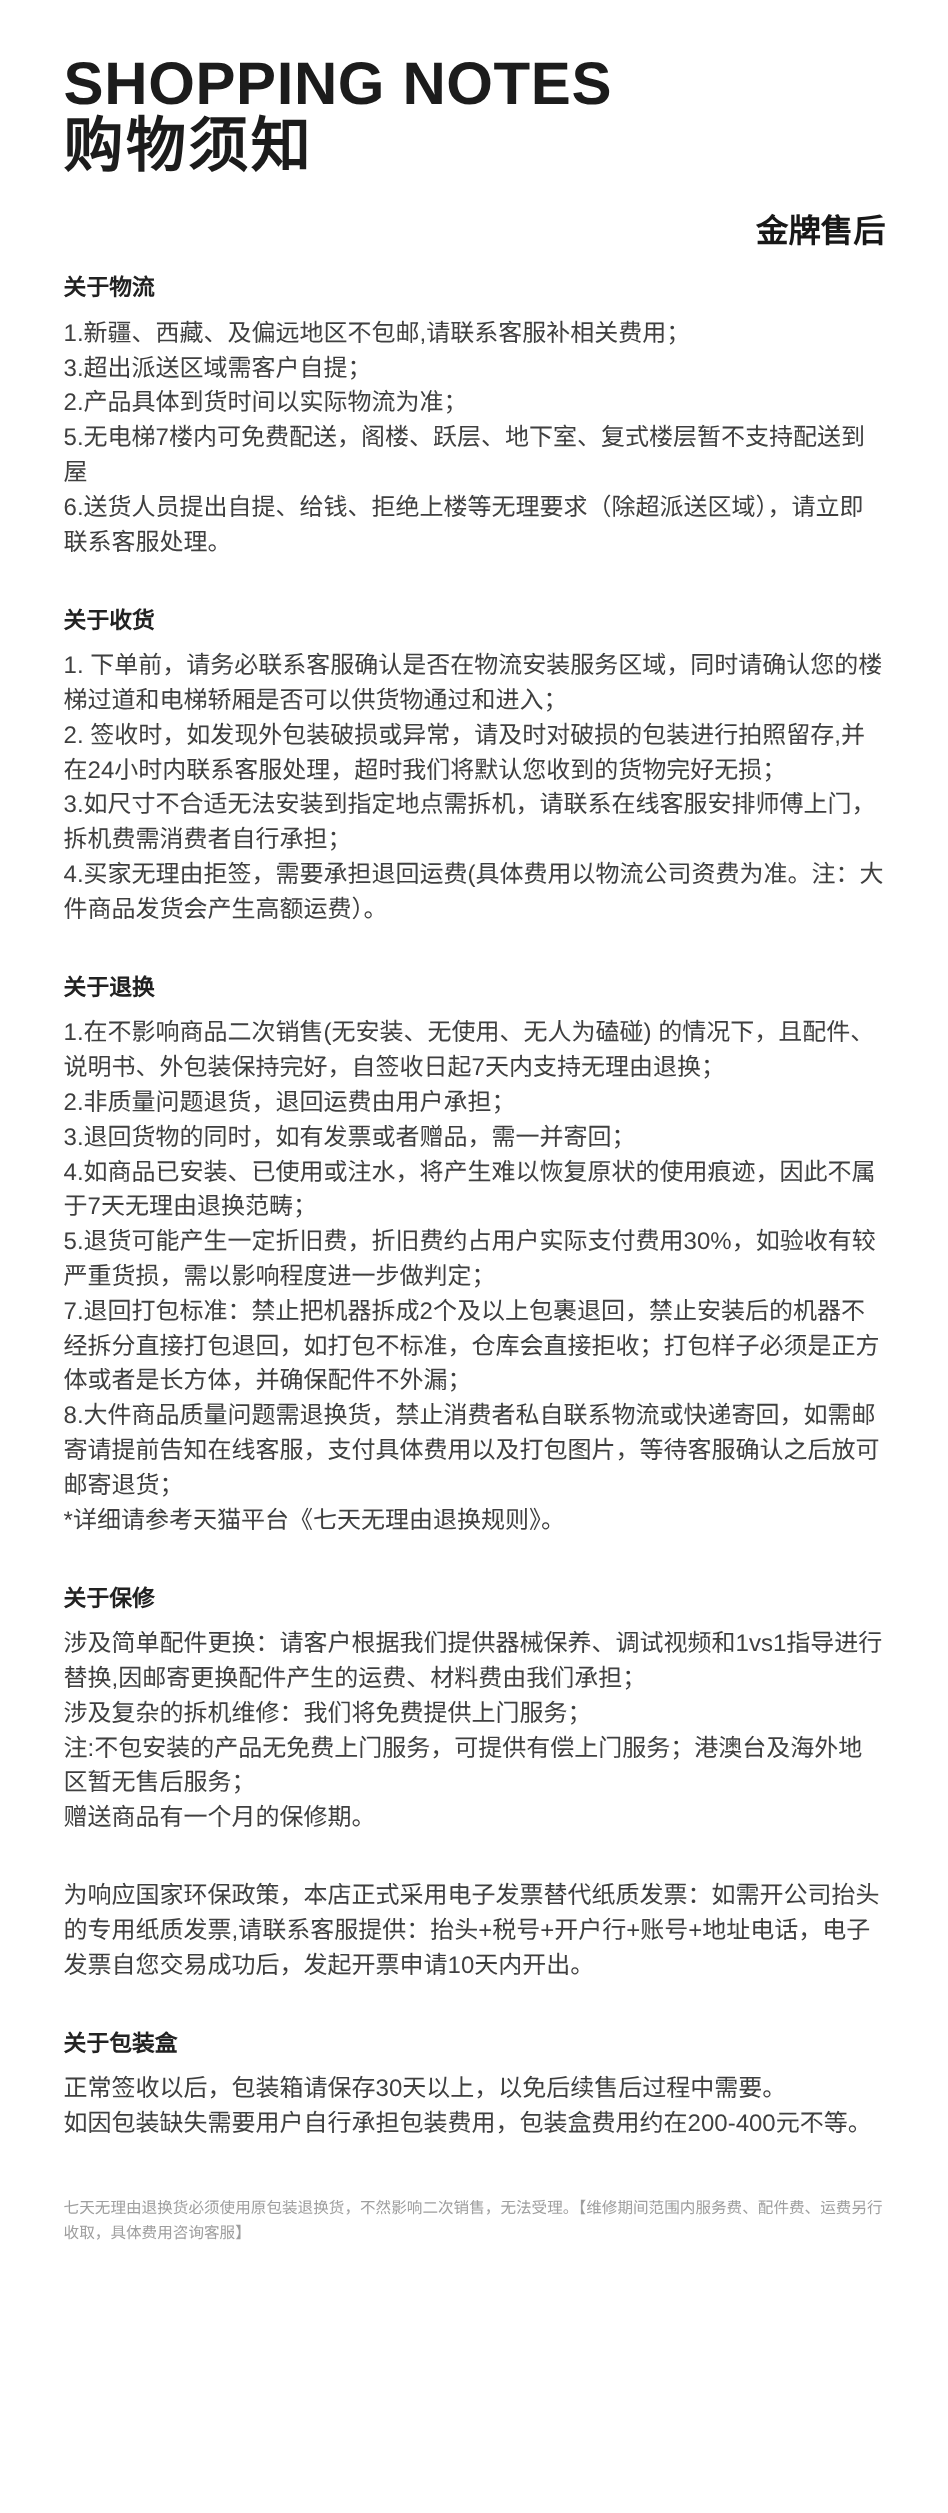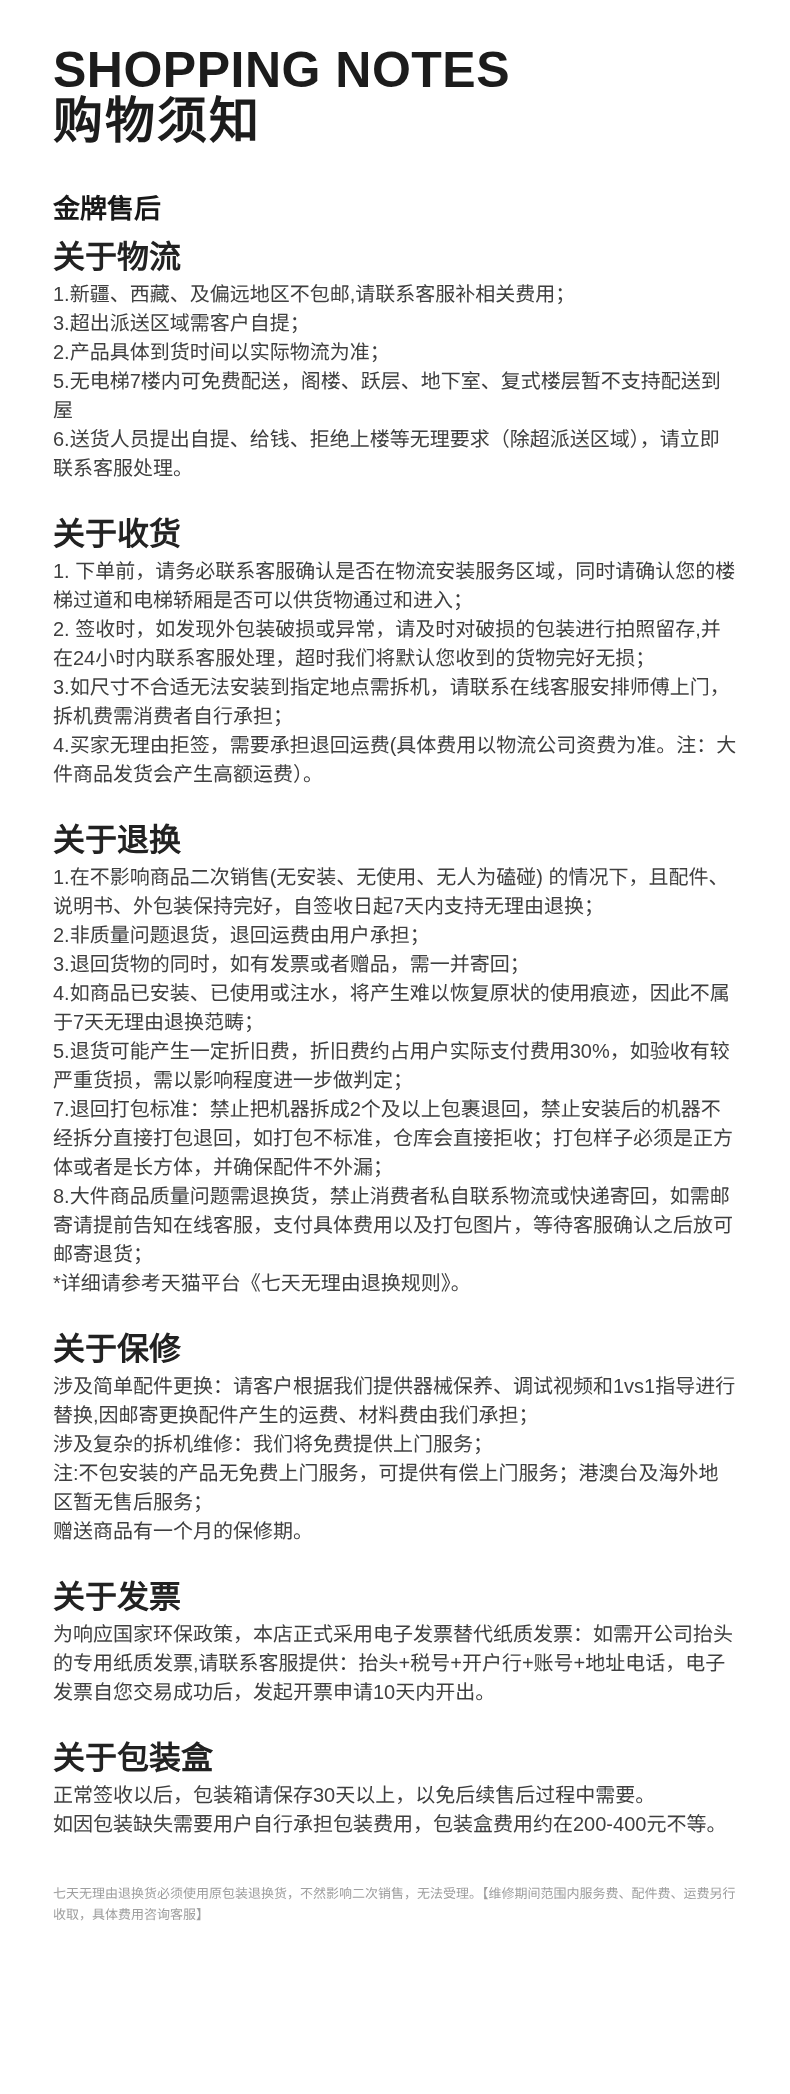--- a/index.html
+++ b/index.html
@@ -27,30 +27,31 @@
     color: #1c1c1c;
   }
   .title-zh {
     font-size: 50px;
     line-height: 46px;
     font-weight: 700;
     letter-spacing: 2px;
     color: #1c1c1c;
   }
   .gold {
-    margin-top: 48px;
+    margin-top: 32px;
     font-size: 27px;
     line-height: 34px;
     font-weight: 700;
     color: #181818;
+    text-align: right;
   }
   .sec { margin-top: 36px; }
   .sec--first { margin-top: 16px; }
   .sec-h {
-    font-size: 32px;
+    font-size: 19px;
     line-height: 30px;
     margin-bottom: 8px;
     font-weight: 600;
     color: #222222;
   }
   .item { margin: 0; }
   .foot { margin-top: 44px; }
   .foot-note {
     font-size: 13px;
     line-height: 21px;
@@ -100,21 +101,20 @@
 
   <section class="sec">
     <h3 class="sec-h">关于保修</h3>
     <p class="item">涉及简单配件更换：请客户根据我们提供器械保养、调试视频和1vs1指导进行替换,因邮寄更换配件产生的运费、材料费由我们承担；</p>
     <p class="item">涉及复杂的拆机维修：我们将免费提供上门服务；</p>
     <p class="item">注:不包安装的产品无免费上门服务，可提供有偿上门服务；港澳台及海外地区暂无售后服务；</p>
     <p class="item">赠送商品有一个月的保修期。</p>
   </section>
 
   <section class="sec">
-    <h3 class="sec-h">关于发票</h3>
     <p class="item">为响应国家环保政策，本店正式采用电子发票替代纸质发票：如需开公司抬头的专用纸质发票,请联系客服提供：抬头+税号+开户行+账号+地址电话，电子发票自您交易成功后，发起开票申请10天内开出。</p>
   </section>
 
   <section class="sec">
     <h3 class="sec-h">关于包装盒</h3>
     <p class="item">正常签收以后，包装箱请保存30天以上，以免后续售后过程中需要。</p>
     <p class="item">如因包装缺失需要用户自行承担包装费用，包装盒费用约在200-400元不等。</p>
   </section>
 
   <footer class="foot">

